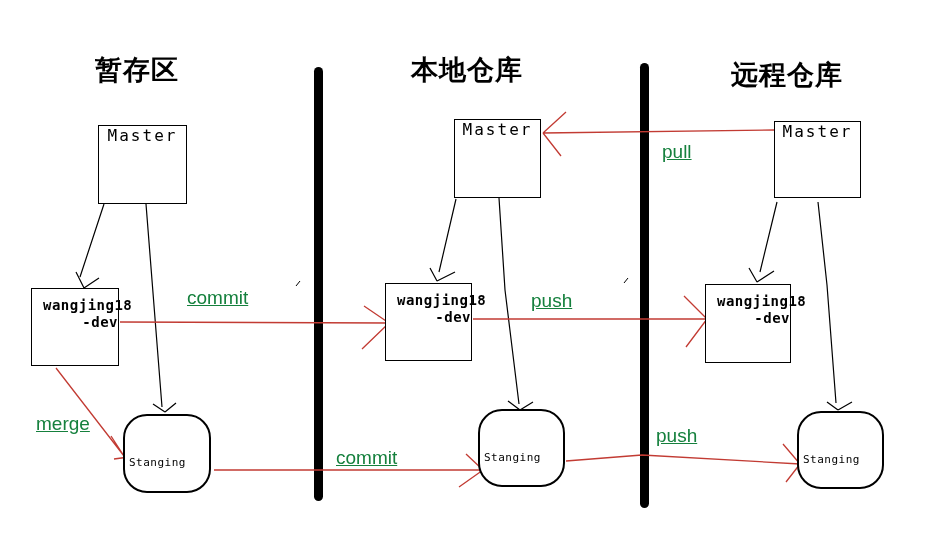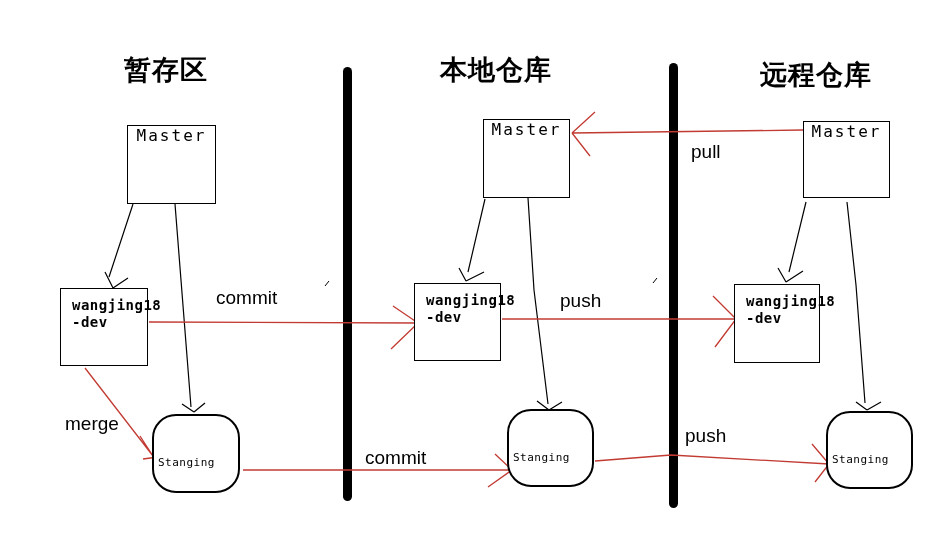--- a/index.html
+++ b/index.html
@@ -2,21 +2,20 @@
 <html><head>
 <meta charset="utf-8">
 <style>
   html,body{margin:0;padding:0;background:#ffffff;}
   .stage{
     position:relative;
     width:898px;height:555px;
     background:#ffffff;
     overflow:hidden;
     font-family:"Liberation Sans", sans-serif;
-    margin-left:29px;
   }
   .section-title{
     position:absolute;
     font-weight:bold;
     font-size:27px;
     color:#000;
     letter-spacing:1px;
     white-space:nowrap;
   }
   .divider{
@@ -39,30 +38,31 @@
   .box.thick{border-width:2px;}
   .box.master{
     display:flex;align-items:flex-start;justify-content:center;
     font-size:16px;letter-spacing:2px;
   }
   .box.dev{
     font-size:14px;font-weight:bold;letter-spacing:0.5px;
     line-height:17px;
   }
   .box.dev .txt{display:block;padding:8px 0 0 11px;}
-  .box.dev .txt2{display:block;padding:0 0 0 11px;}
+  .box.dev .txt2{display:block;padding:0 0 0 11px;text-align:right;}
   .box.stanging{
     font-size:11px;letter-spacing:0.5px;border-radius:24px;
   }
   .box.stanging .txt{display:block;padding:40px 0 0 4px;}
   .arrow-label{
     position:absolute;
-    color:#000000;
+    color:#15803d;
     font-size:19px;
     white-space:nowrap;
+    text-decoration:underline;
   }
 </style>
 </head>
 <body>
 
 <div class="stage">
 
   <div class="section-title" style="left:95px;top:52px;">暂存区</div>
   <div class="section-title" style="left:411px;top:52px;">本地仓库</div>
   <div class="section-title" style="left:731px;top:57px;">远程仓库</div>

